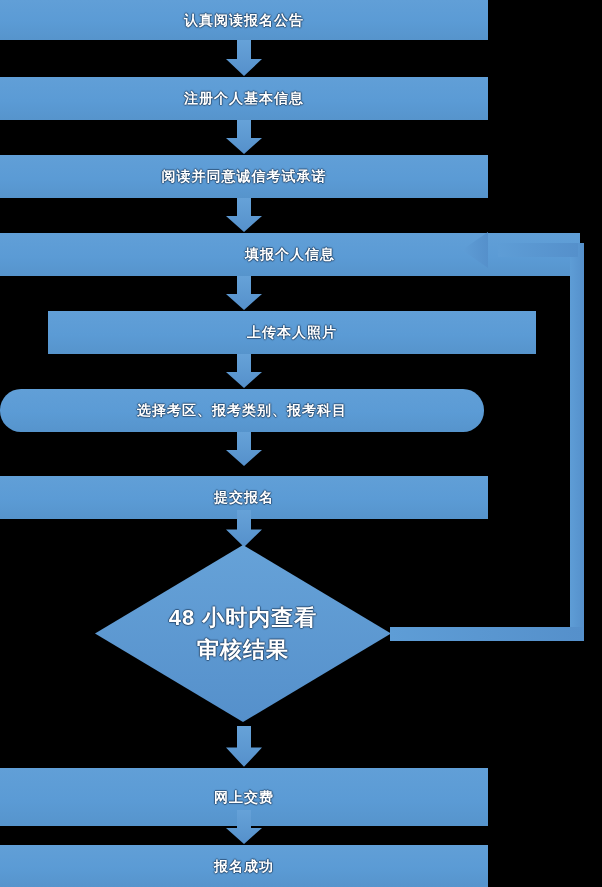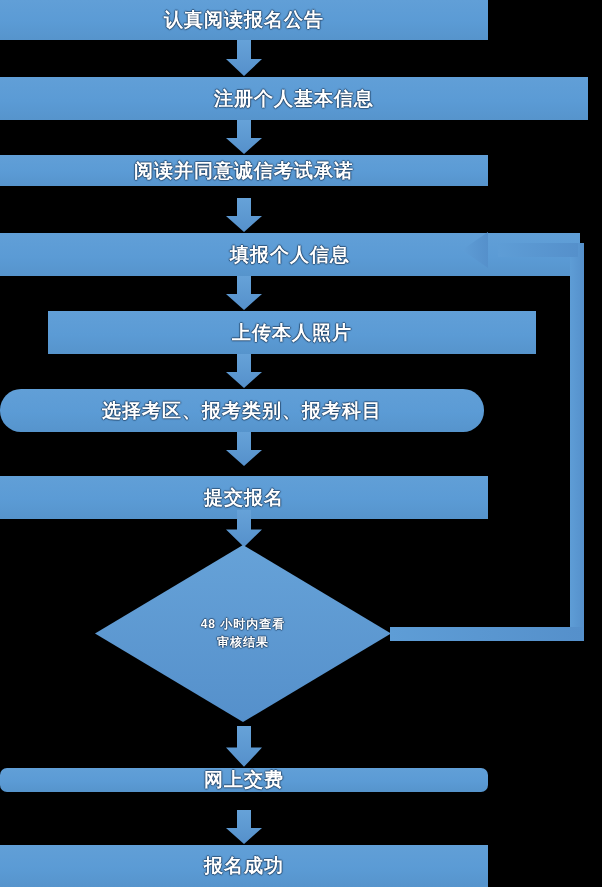--- a/index.html
+++ b/index.html
@@ -22,21 +22,21 @@
   .node {
     position: absolute;
     box-sizing: border-box;
     display: flex;
     align-items: center;
     justify-content: center;
     text-align: center;
     color: #ffffff;
     background: #5B9BD5;
     background-image: linear-gradient(180deg, #619FD7 0%, #5B9BD5 55%, #5694CC 100%);
-    font-size: 19px;
+    font-size: 14px;
     font-weight: bold;
     letter-spacing: 1px;
     line-height: 1.15;
     text-shadow:
        1px 0 1px rgba(20,45,75,0.55),
       -1px 0 1px rgba(20,45,75,0.55),
        0 1px 1px rgba(20,45,75,0.55),
        0 -1px 1px rgba(20,45,75,0.55);
     white-space: nowrap;
   }
@@ -46,21 +46,21 @@
     align-items: center;
     justify-content: center;
   }
   .diamond-shape {
     position: absolute;
     inset: 0;
   }
   .diamond-label {
     position: relative;
     color: #ffffff;
-    font-size: 12px;
+    font-size: 22px;
     font-weight: bold;
     letter-spacing: 1px;
     line-height: 1.45;
     text-align: center;
     text-shadow:
        1px 0 1px rgba(20,45,75,0.55),
       -1px 0 1px rgba(20,45,75,0.55),
        0 1px 1px rgba(20,45,75,0.55),
        0 -1px 1px rgba(20,45,75,0.55);
     white-space: nowrap;
@@ -93,31 +93,31 @@
       <defs>
         <linearGradient id="ag" x1="0" y1="0" x2="0" y2="1">
           <stop offset="0%" stop-color="#66A2D8"></stop>
           <stop offset="100%" stop-color="#5590CB"></stop>
         </linearGradient>
       </defs>
       <polygon points="13,0 27,0 27,19 38,19 20,36 2,19 13,19" fill="url(#ag)"></polygon>
     </svg>
   </div>
 
-  <div class="node" style="left:0px; top:77px; width:588px; height:43px;">
+  <div class="node" style="left:0px; top:77px; width:488px; height:43px;">
     <span>注册个人基本信息</span>
   </div>
 
   <div class="down-arrow" style="left:224px; top:120px; width:40px; height:35px;">
     <svg viewBox="0 0 40 37" preserveAspectRatio="none">
       <polygon points="13,0 27,0 27,19 38,19 20,36 2,19 13,19" fill="url(#ag)"></polygon>
     </svg>
   </div>
 
-  <div class="node" style="left:0px; top:155px; width:488px; height:31px;">
+  <div class="node" style="left:0px; top:155px; width:488px; height:43px;">
     <span>阅读并同意诚信考试承诺</span>
   </div>
 
   <div class="down-arrow" style="left:224px; top:198px; width:40px; height:35px;">
     <svg viewBox="0 0 40 37" preserveAspectRatio="none">
       <polygon points="13,0 27,0 27,19 38,19 20,36 2,19 13,19" fill="url(#ag)"></polygon>
     </svg>
   </div>
 
   <div class="node" style="left:0px; top:233px; width:580px; height:43px;">
@@ -177,21 +177,21 @@
       <div>审核结果</div>
     </div>
   </div>
 
   <div class="down-arrow" style="left:224px; top:726px; width:40px; height:42px;">
     <svg viewBox="0 0 40 37" preserveAspectRatio="none">
       <polygon points="13,0 27,0 27,19 38,19 20,36 2,19 13,19" fill="url(#ag)"></polygon>
     </svg>
   </div>
 
-  <div class="node" style="left:0px; top:768px; width:488px; height:24px;border-radius:7px;">
+  <div class="node" style="left:0px; top:768px; width:488px; height:58px;">
     <span>网上交费</span>
   </div>
 
   <div class="down-arrow" style="left:224px; top:810px; width:40px; height:35px;">
     <svg viewBox="0 0 40 37" preserveAspectRatio="none">
       <polygon points="13,0 27,0 27,19 38,19 20,36 2,19 13,19" fill="url(#ag)"></polygon>
     </svg>
   </div>
 
   <div class="node" style="left:0px; top:845px; width:488px; height:42px;">

